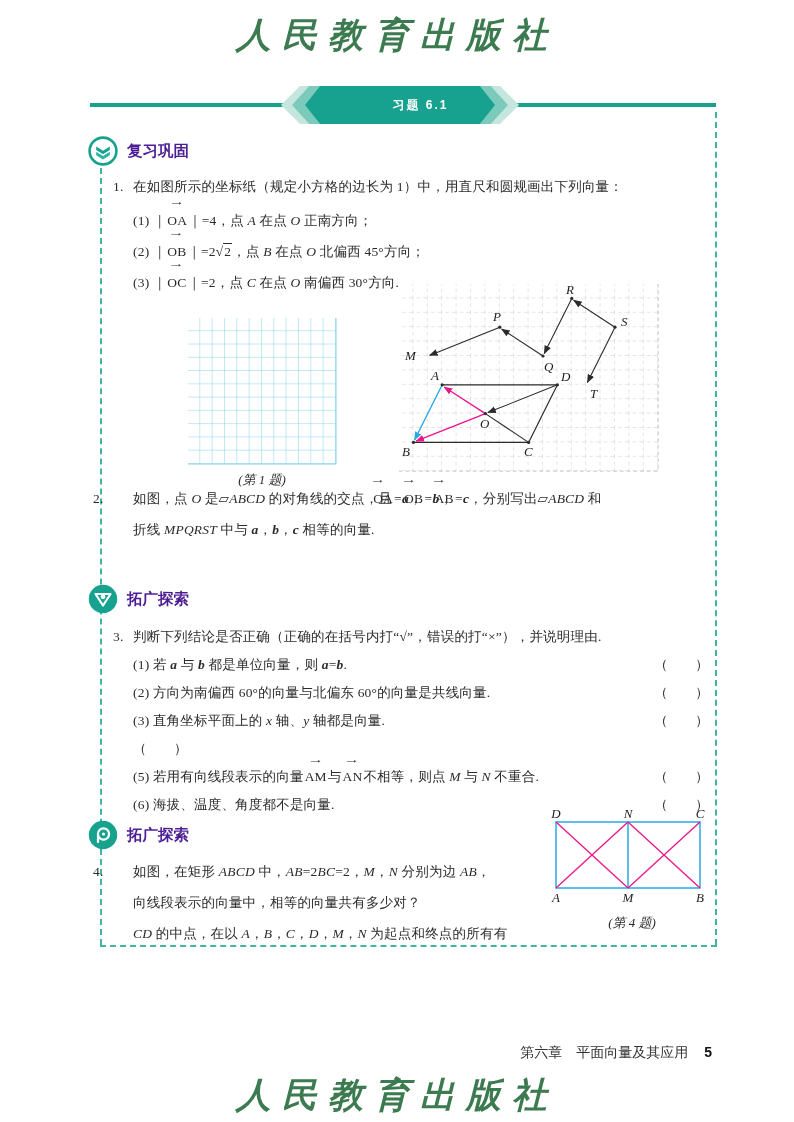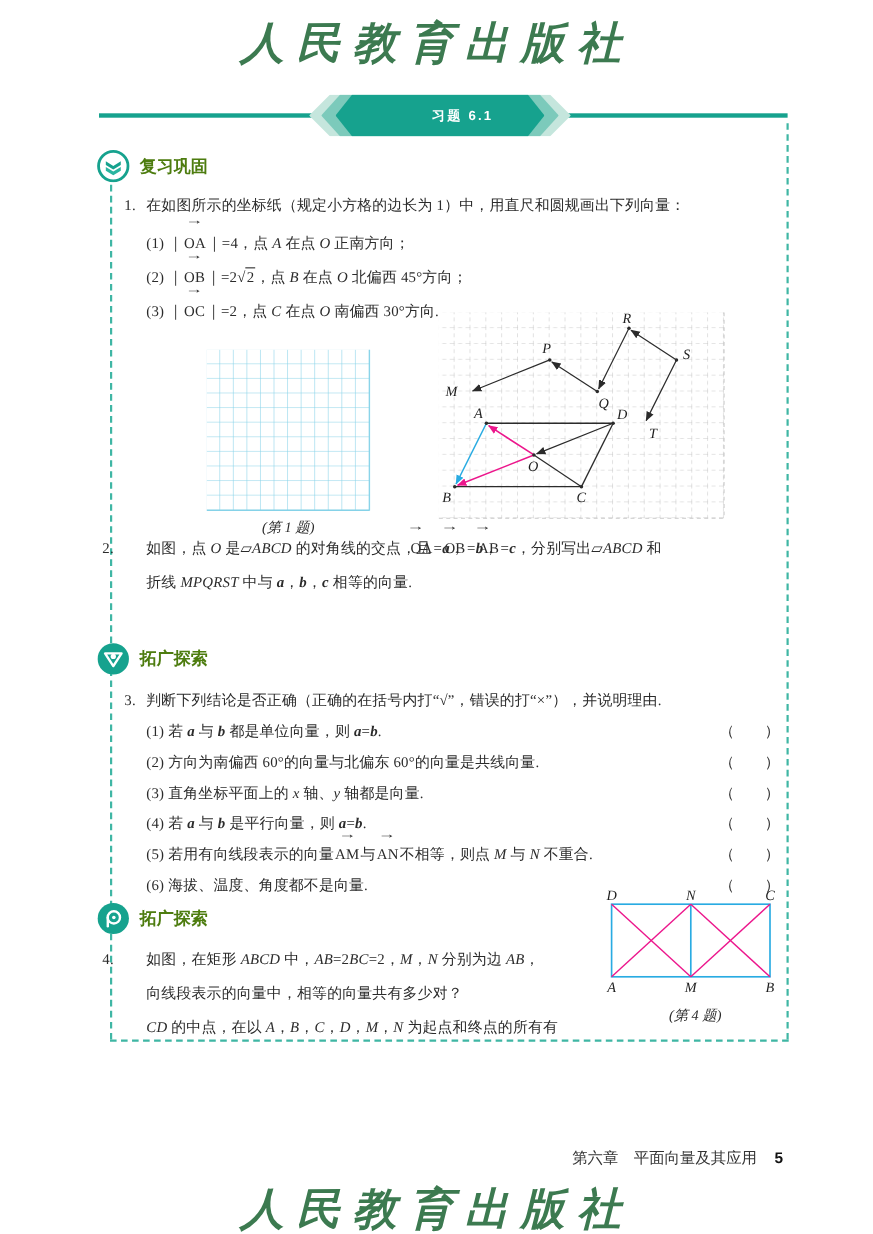--- a/index.html
+++ b/index.html
@@ -1,40 +1,40 @@
 <!DOCTYPE html>
 <html><head>
 <meta charset="utf-8">
 <style>
   html,body{margin:0;padding:0;background:#fff;}
   .page{position:relative;width:794px;height:1122px;background:#fff;overflow:hidden;
         font-family:"Liberation Serif","DejaVu Serif",serif;color:#2b2b2b;}
   
   .logo{position:absolute;left:0;right:0;text-align:center;color:#3c7a50;
-        font-style:italic;font-weight:bold;letter-spacing:11px;font-size:40px;}
+        font-style:italic;font-weight:bold;letter-spacing:11px;font-size:35px;}
   .logo-top{top:12px;}
   .logo-bottom{top:1072px;}
   
   .banner-line{position:absolute;left:90px;top:103px;width:626px;height:4px;background:#16a28e;}
   .badge{position:absolute;left:281px;top:86px;width:238px;height:38px;}
   .hex{position:absolute;top:50%;left:50%;transform:translate(-50%,-50%);height:38px;
        clip-path:polygon(8% 0,92% 0,100% 50%,92% 100%,8% 100%,0 50%);}
   .hex1{width:238px;background:#c5e6dd;}
   .hex2{width:216px;background:#7ccabb;}
   .hex3{width:190px;background:#16a28e;display:flex;align-items:center;justify-content:center;}
   .badge-title{color:#fff;font-family:"Liberation Sans","DejaVu Sans",sans-serif;
        font-weight:bold;font-size:12px;letter-spacing:2px;margin-left:41px;}
   
   .b-left{position:absolute;left:100px;top:168px;height:777px;border-left:2px dashed #3fb6a4;}
   .b-right{position:absolute;left:715px;top:112px;height:833px;border-left:2px dashed #3fb6a4;}
   .b-bottom{position:absolute;left:100px;top:945px;width:617px;border-top:2px dashed #3fb6a4;}
   
   .sec{position:absolute;left:88px;display:flex;align-items:center;gap:9px;z-index:3;}
   .sec-title{font-family:Liberation Serif, serif;font-weight:bold;
-       font-size:15.5px;color:#4d7c0f;}
+       font-size:15.5px;color:#4c1d95;}
   .sec-icon{width:30px;height:30px;display:block;}
   
   .prob{position:absolute;font-size:13.5px;line-height:31px;letter-spacing:.2px;}
   .pnum{display:inline-block;width:20px;}
   .hang{padding-left:20px;}
   .hang .first{text-indent:-20px;}
   .itemlist div{padding-left:20px;}
   .q3item{display:flex;padding-left:20px;line-height:28px;}
   .q3item .t{flex:1;}
   .q3item .br{white-space:pre;}
@@ -194,21 +194,20 @@
     </div>
     <div class="q3item">
       <span class="t">(2) 方向为南偏西 60°的向量与北偏东 60°的向量是共线向量.</span>
       <span class="br">（　　）</span>
     </div>
     <div class="q3item">
       <span class="t">(3) 直角坐标平面上的 <span class="m-i">x</span> 轴、<span class="m-i">y</span> 轴都是向量.</span>
       <span class="br">（　　）</span>
     </div>
     <div class="q3item">
-      <span class="t">(4) 若 <span class="m-b">a</span> 与 <span class="m-b">b</span> 是平行向量，则 <span class="m-b">a</span>=<span class="m-b">b</span>.</span>
       <span class="br">（　　）</span>
     </div>
     <div class="q3item">
       <span class="t">(5) 若用有向线段表示的向量<span class="m-v">AM</span>与<span class="m-v">AN</span>不相等，则点 <span class="m-i">M</span> 与 <span class="m-i">N</span> 不重合.</span>
       <span class="br">（　　）</span>
     </div>
     <div class="q3item">
       <span class="t">(6) 海拔、温度、角度都不是向量.</span>
       <span class="br">（　　）</span>
     </div>

